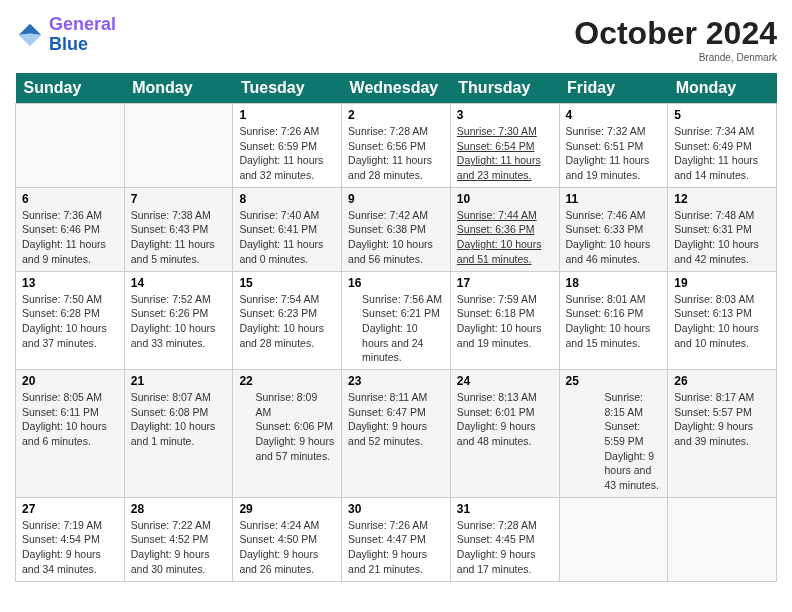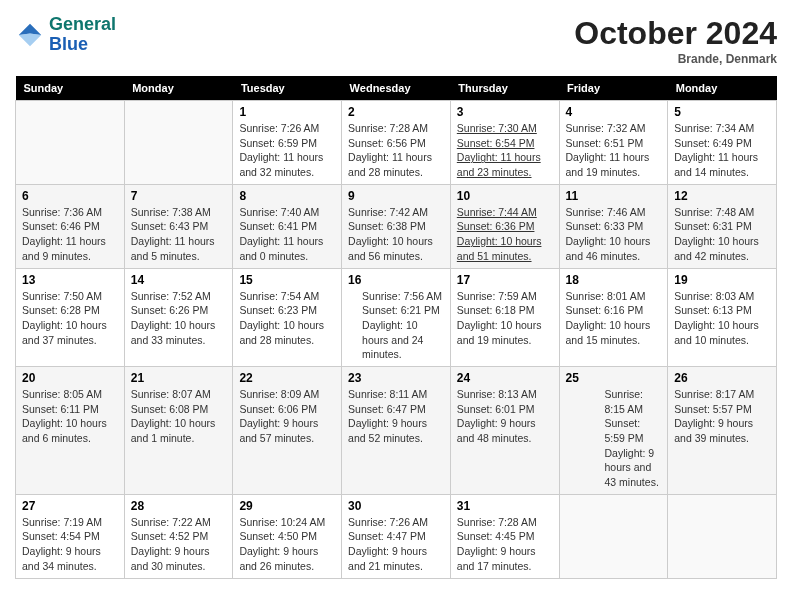--- a/index.html
+++ b/index.html
@@ -19,50 +19,49 @@
     .logo {
       display: flex;
       align-items: center;
       gap: 4px;
     }
     .logo-text {
       font-size: 18px;
       font-weight: bold;
       line-height: 1.1;
     }
-    .logo-general { color: #0f766e; }
+    .logo-general { color: #8b5cf6; }
     .logo-blue { color: #1a5fb4; }
     .logo-icon {
       width: 30px;
       height: 30px;
     }
     .title-section {
       text-align: right;
     }
     .month-title {
       font-size: 32px;
       font-weight: bold;
       color: #222;
     }
     .location {
-      font-size: 12px;
+      font-size: 10px;
       color: #555;
-      font-weight: bold;
     }
     .calendar {
       width: 100%;
       border-collapse: collapse;
       font-size: 11px;
     }
     .calendar th {
-      background-color: #000000;
+      background-color: #0f766e;
       color: #fff;
       padding: 6px 8px;
       text-align: left;
-      font-size: 11px;
+      font-size: 16px;
       font-weight: bold;
     }
     .calendar td {
       border: 1px solid #ccc;
       vertical-align: top;
       padding: 4px 6px;
       width: calc(100% / 7);
       min-height: 80px;
       background: #fff;
     }
@@ -249,21 +248,21 @@
 Daylight: 10 hours and 6 minutes.</div>
         </td>
         <td>
           <span class="day-number">21</span>
           <div class="day-info" style="white-space: pre-line;">Sunrise: 8:07 AM
 Sunset: 6:08 PM
 Daylight: 10 hours and 1 minute.</div>
         </td>
         <td>
           <span class="day-number">22</span>
-          <div class="day-info" style="white-space: pre-line;">Sunrise: 8:09 AM
+          <div class="day-info" style="white-space: pre-line; margin-left: 16px;">Sunrise: 8:09 AM
 Sunset: 6:06 PM
 Daylight: 9 hours and 57 minutes.</div>
         </td>
         <td>
           <span class="day-number">23</span>
           <div class="day-info" style="white-space: pre-line;">Sunrise: 8:11 AM
 Sunset: 6:47 PM
 Daylight: 9 hours and 52 minutes.</div>
         </td>
         <td>
@@ -293,21 +292,21 @@
 Daylight: 9 hours and 34 minutes.</div>
         </td>
         <td>
           <span class="day-number">28</span>
           <div class="day-info" style="white-space: pre-line;">Sunrise: 7:22 AM
 Sunset: 4:52 PM
 Daylight: 9 hours and 30 minutes.</div>
         </td>
         <td>
           <span class="day-number">29</span>
-          <div class="day-info" style="white-space: pre-line;">Sunrise: 10:24 AM
+          <div class="day-info" style="white-space: pre-line;">Sunrise: 4:24 AM
 Sunset: 4:50 PM
 Daylight: 9 hours and 26 minutes.</div>
         </td>
         <td>
           <span class="day-number">30</span>
           <div class="day-info" style="white-space: pre-line;">Sunrise: 7:26 AM
 Sunset: 4:47 PM
 Daylight: 9 hours and 21 minutes.</div>
         </td>
         <td>

